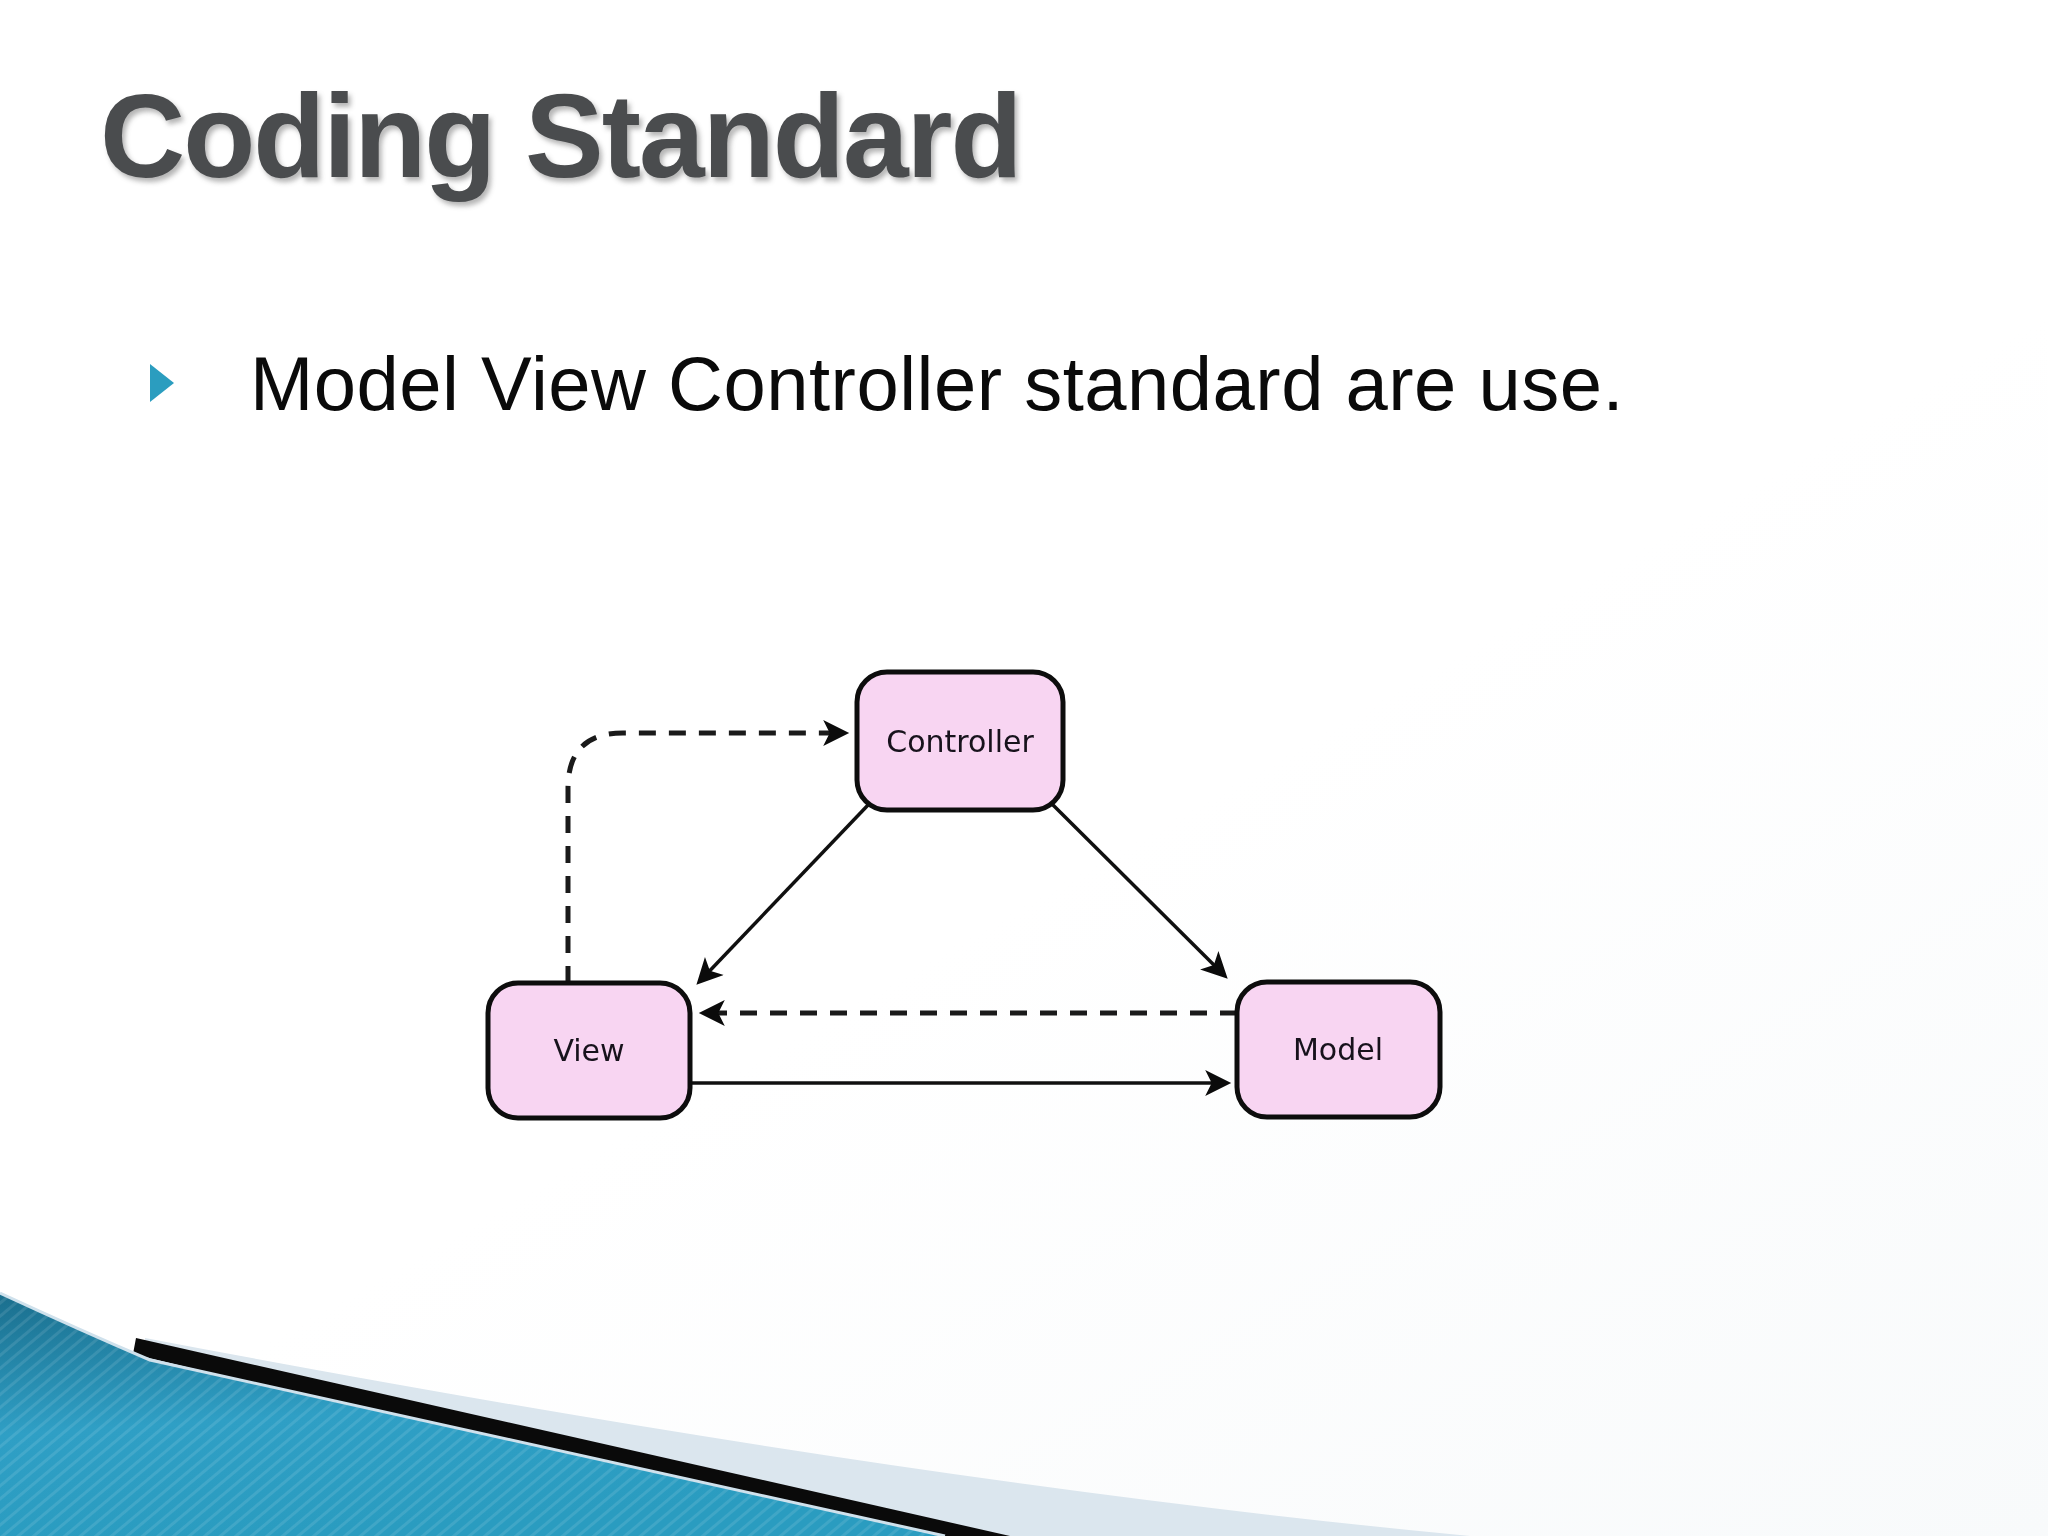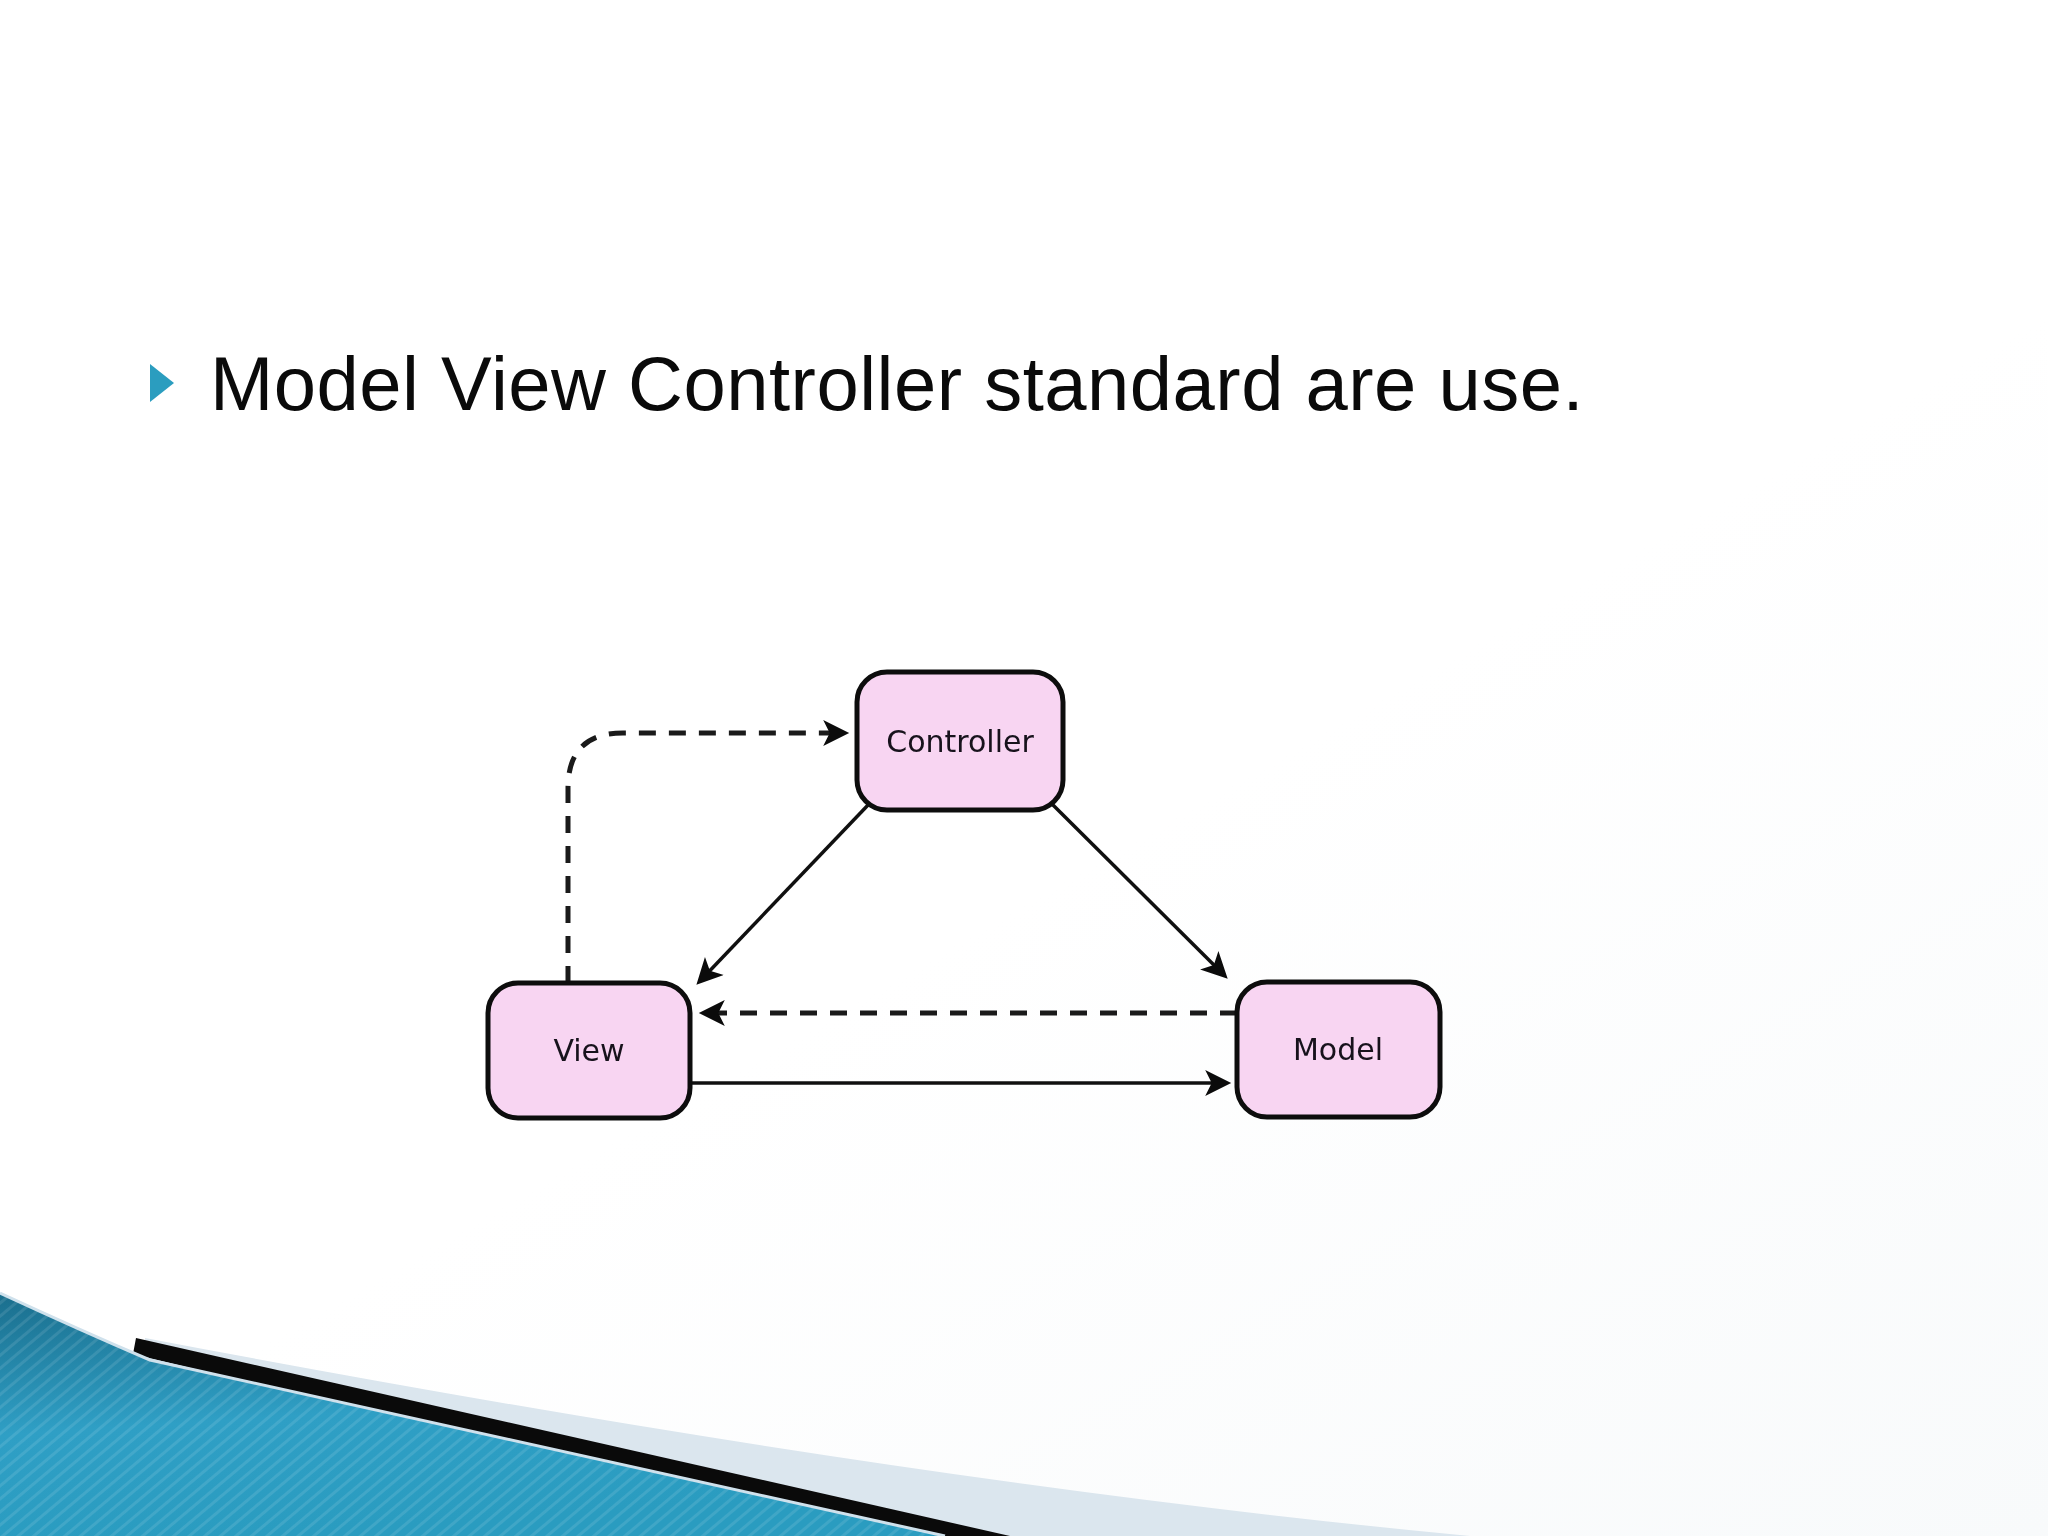--- a/index.html
+++ b/index.html
@@ -12,21 +12,21 @@
   .slide-title{
     position:absolute;left:100px;top:68px;margin:0;
     font-size:118px;font-weight:700;letter-spacing:-2px;
     color:#4a4c4e;
     text-shadow:3px 4px 5px rgba(90,90,90,0.45);
     font-family:"Liberation Sans",sans-serif;
   }
   
   .bullet-row{
     position:absolute;left:150px;top:340px;width:1800px;
-    display:flex;align-items:flex-start;
+    display:flex;align-items:flex-start;gap:40px;
   }
   .bullet-marker{
     width:0;height:0;flex:0 0 auto;
     border-left:24px solid #2b9dbf;
     border-top:19px solid transparent;
     border-bottom:19px solid transparent;
     margin-top:24px;margin-right:36px;
   }
   .bullet-text{
     font-size:76px;line-height:1.15;color:#0a0a0a;letter-spacing:0.5px;
@@ -38,20 +38,21 @@
   .edge-solid{fill:none;stroke:#101010;stroke-width:3.5;}
   .edge-dashed{fill:none;stroke:#1a1a1a;stroke-width:5;stroke-dasharray:17 13;}
   
   .ribbon{position:absolute;left:0;top:1236px;width:2048px;height:300px;}
 </style>
 </head>
 <body>
 
 <div class="slide">
 
+  <h1 class="slide-title">Coding Standard</h1>
 
   <div class="bullet-row">
     <span class="bullet-marker"></span>
     <span class="bullet-text">Model View Controller standard are use.</span>
   </div>
 
   <svg class="diagram" viewBox="0 0 1100 600" aria-hidden="true">
     <defs>
       <marker id="arrow" viewBox="0 0 10 10" refX="8" refY="5" markerUnits="userSpaceOnUse" markerWidth="34" markerHeight="26" orient="auto">
         <path d="M0,0 L10,5 L0,10 L2.5,5 Z" fill="#0b0b0b"></path>

